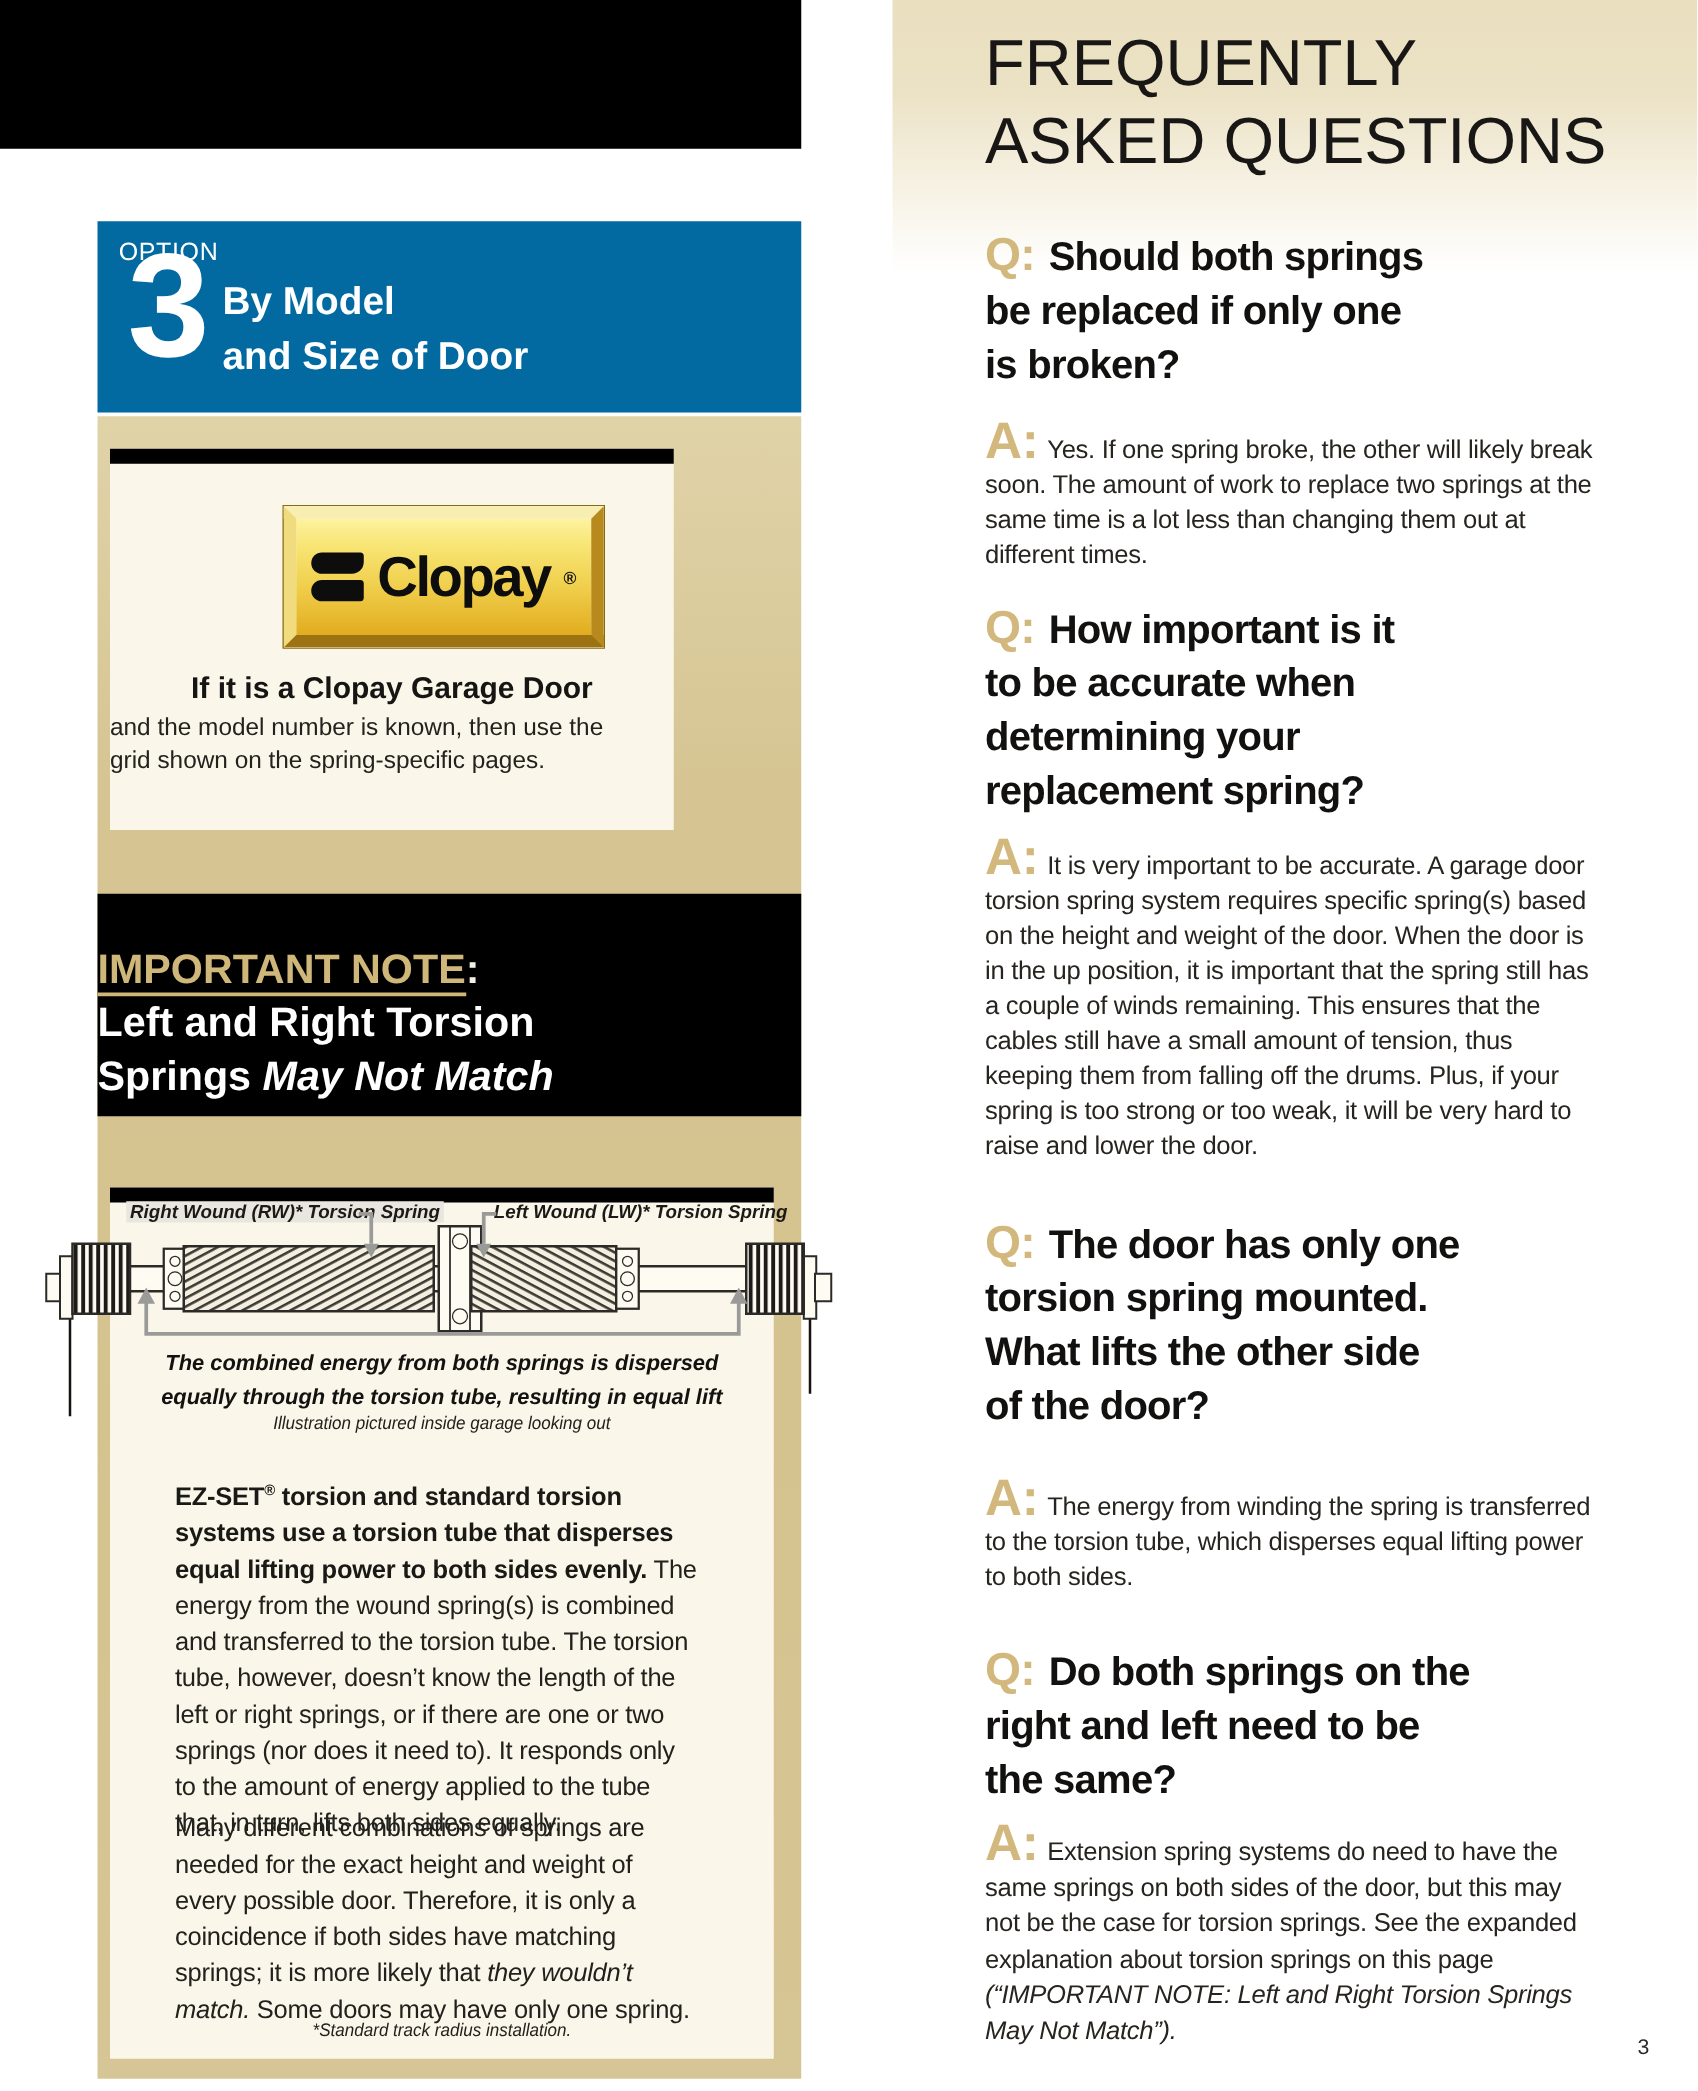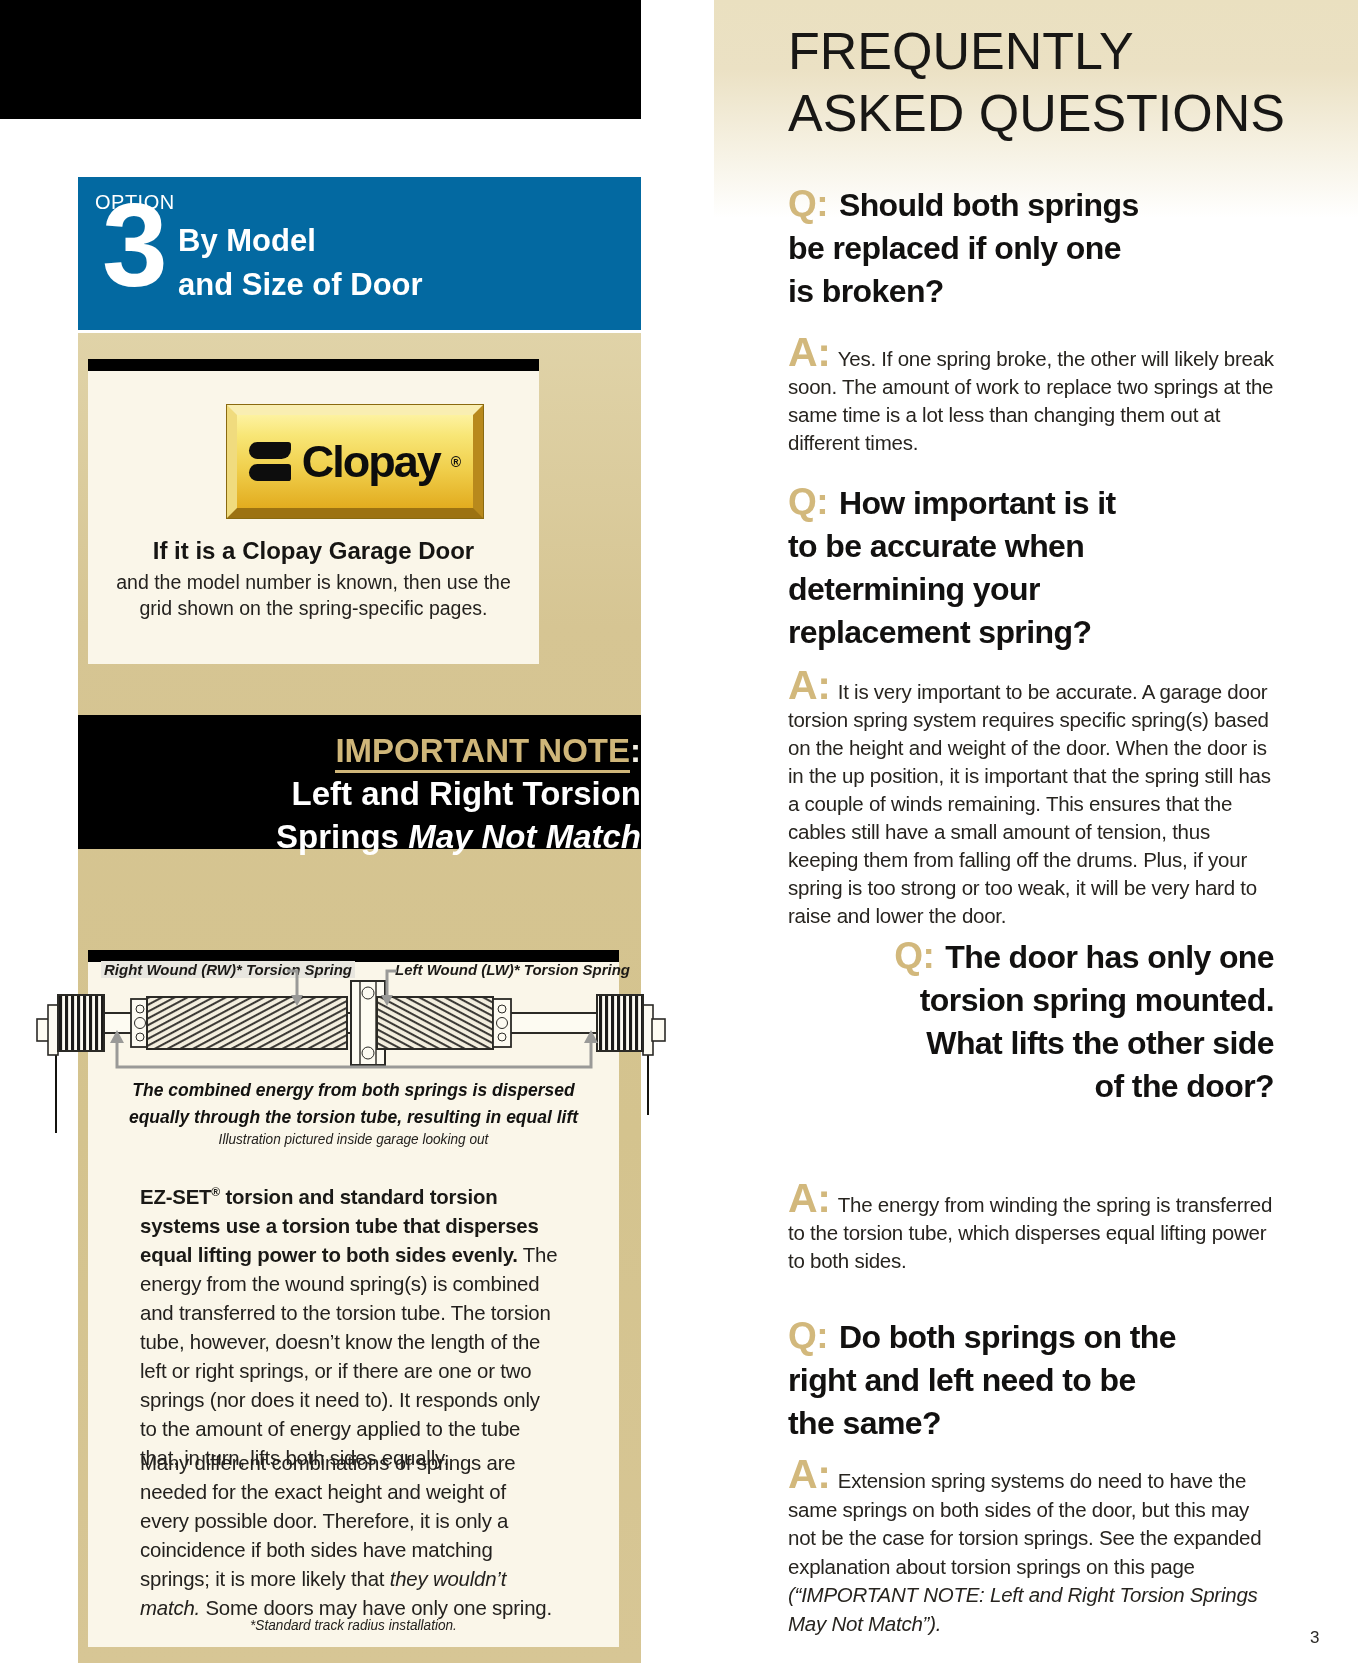--- a/index.html
+++ b/index.html
@@ -24,25 +24,25 @@
         border-right-color:#b8891c;border-bottom-color:#9c7212;box-sizing:border-box;
         box-shadow:0 0 0 1px #8a6a10;display:flex;align-items:center;justify-content:center;gap:11px;}
   .logo-icon{display:flex;flex-direction:column;gap:5px;}
   .logo-icon i{display:block;width:42px;height:17px;background:#0d0d0d;
                border-radius:9px 3px 3px 9px;}
   .logo-icon i:first-child{border-radius:9px 3px 10px 9px;}
   .logo-text{font-size:45px;font-weight:bold;letter-spacing:-2px;color:#0d0d0d;line-height:1;}
   .logo sup{font-size:14px;font-weight:bold;color:#0d0d0d;vertical-align:18px;}
   .c1-title{position:absolute;left:0;top:178px;width:100%;text-align:center;
             font-size:24px;font-weight:bold;color:#161513;}
-  .c1-sub{position:absolute;left:0;top:210px;width:100%;text-align:center;
+  .c1-sub{position:absolute;left:0;top:210px;width:100%;
           font-size:19.5px;line-height:26px;color:#24221f;}
 
-  .notebox{left:78px;top:715px;width:563px;height:134px;background:#000;text-align:right;
-           font-weight:bold;font-size:33px;line-height:43px;color:#fff;box-sizing:border-box;padding-top:14px;}
+  .notebox{left:78px;top:715px;width:563px;height:178px;background:#000;text-align:left;
+           font-weight:bold;font-size:33px;line-height:43px;color:#fff;box-sizing:border-box;padding-top:38px;}
   .nb-label{color:#cfb679;border-bottom:3px solid #cfb679;padding-bottom:1px;}
   .nb-colon{color:#f4f0e4;}
   .nb3 em{font-style:italic;}
 
   .cream2{left:88px;top:950px;width:531px;height:697px;background:#faf6e9;}
 
   .lbl{font-size:15px;font-weight:bold;font-style:italic;color:#1c1a17;top:961px;white-space:nowrap;}
   .lbl-rw{left:101px;background:#e8e6df;padding:0 3px;}
   .lbl-lw{left:395px;}
   .diagram-wrap{left:35px;top:955px;width:632px;height:205px;}
@@ -66,21 +66,21 @@
   .faq-h1{left:788px;top:20px;font-size:52px;line-height:62px;font-weight:300;
           color:#181715;letter-spacing:0;}
   .qa,.ans{left:788px;width:486px;}
   .qa{font-size:32px;line-height:43px;font-weight:bold;color:#121110;letter-spacing:-.6px;}
   .qmark{color:#d2b87c;font-size:37px;margin-right:11px;line-height:43px;}
   .ans{font-size:20.5px;line-height:28px;color:#27241f;letter-spacing:-.25px;}
   .amark{color:#d2b87c;font-size:41px;font-weight:bold;margin-right:7px;line-height:28px;}
   .aem{font-weight:normal;font-style:italic;}
   .q1{top:182px;} .a1{top:338px;}
   .q2{top:480px;} .a2{top:671px;}
-  .q3{top:934px;text-align:right;} .a3{top:1184px;}
+  .q3{top:972px;} .a3{top:1184px;}
   .q4{top:1314px;} .a4{top:1460px;}
   .a4{line-height:28.5px;}
   .pagenum{left:1310px;top:1628px;font-size:17px;color:#2c2a27;}
 </style>
 </head>
 <body>
 
 <div class="page">
 
   <div class="abs topbar"></div>

